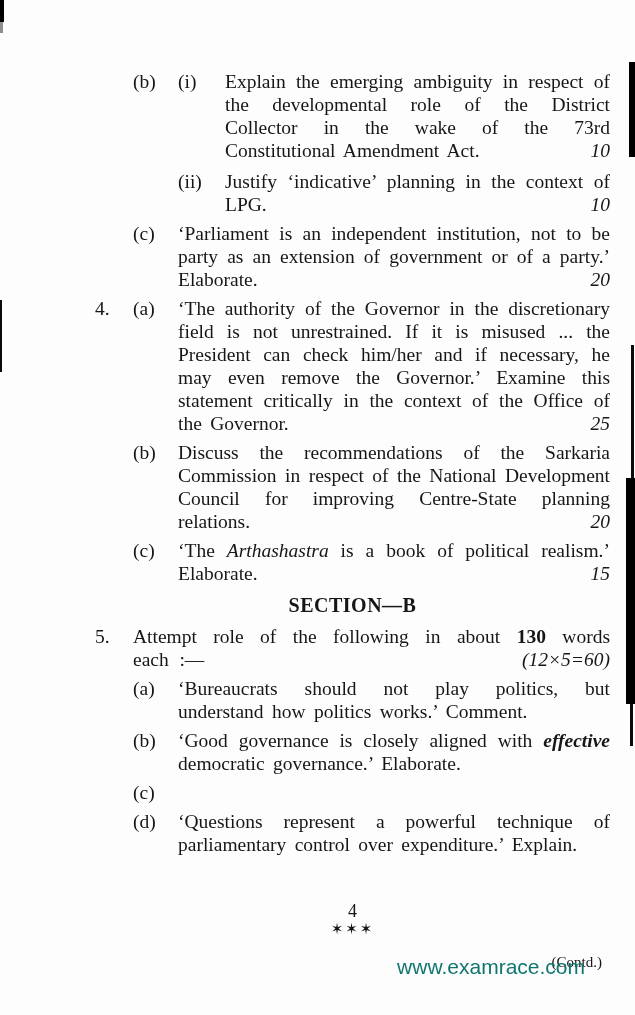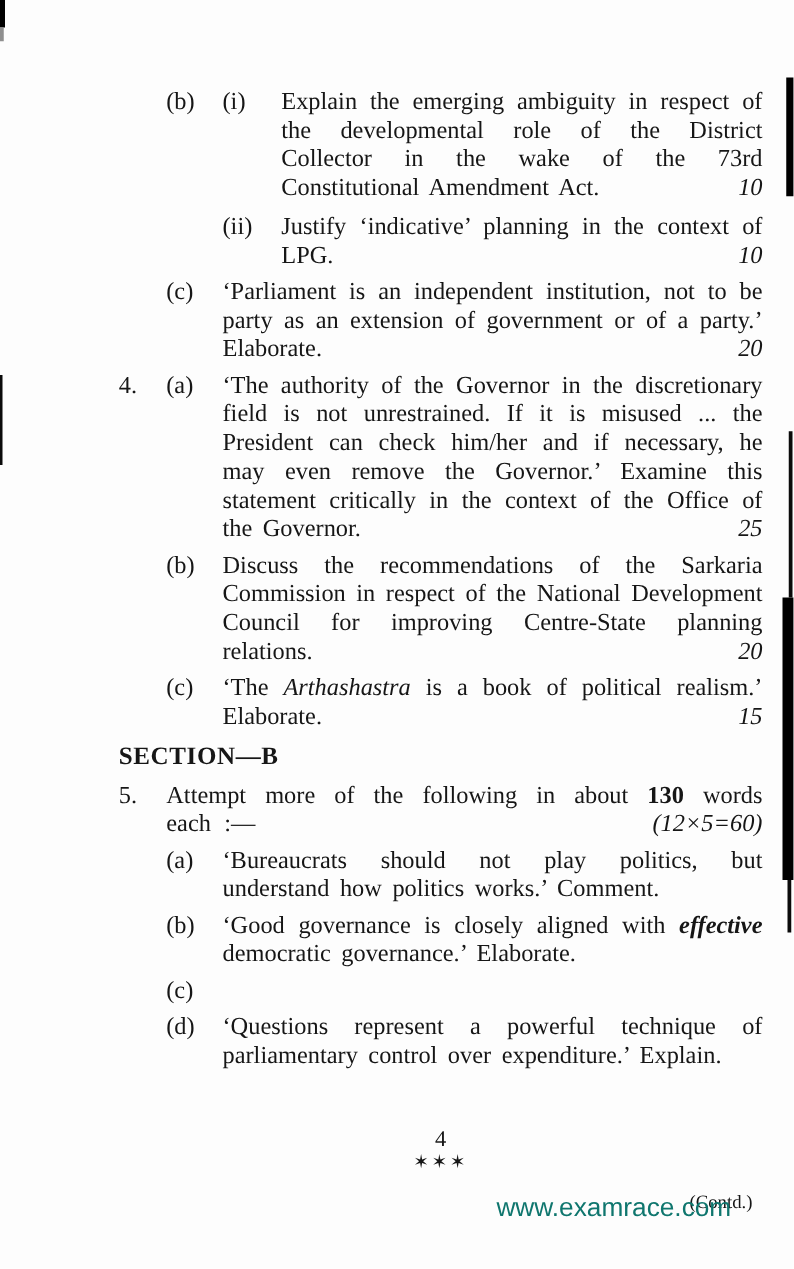--- a/index.html
+++ b/index.html
@@ -23,21 +23,21 @@
   .sub-row:last-child { margin-bottom:0; }
   .qtext {
     flex:1 1 auto; min-width:0; margin:0;
     text-align:justify; word-spacing:0.18em;
   }
   .marks { float:right; padding-left:12px;font-style:italic; }
   .em-italic { font-style:italic;margin-top:20px; }
   .em-bold-italic { font-style:italic; font-weight:bold; }
   .em-bold { font-weight:bold; }
   .section-heading {
-    text-align:left; font-weight:bold; font-size:20px;
+    text-align:center; font-weight:bold; font-size:20px;
     line-height:24px; margin:8px 0 8px 0; letter-spacing:0.5px;
   }
   .q5-intro .qtext { word-spacing:0.3em; }
   .footer-page-number {
     position:absolute; top:901px; left:95px; width:515px;
     text-align:center; font-size:18px; line-height:20px;
   }
   .footer-stars {
     position:absolute; top:920px; left:95px; width:515px;
     text-align:center; font-size:15px; letter-spacing:2px;
@@ -113,21 +113,21 @@
     <div class="q-row">
       <div class="col num"></div>
       <div class="col letter">(c)</div>
       <p class="qtext"><span>‘The </span><span class="em-italic">Arthashastra</span><span> is a book of political realism.’ Elaborate.</span> <span class="marks">15</span></p>
     </div>
 
     <div class="section-heading">SECTION—B</div>
 
     <div class="q-row q5-intro">
       <div class="col num">5.</div>
-      <p class="qtext"><span>Attempt more of the following in about </span><span class="em-bold">130</span><span> words each :—</span> <span class="marks">(12×5=60)</span></p>
+      <p class="qtext"><span>Attempt role of the following in about </span><span class="em-bold">130</span><span> words each :—</span> <span class="marks">(12×5=60)</span></p>
     </div>
 
     <div class="q-row">
       <div class="col num"></div>
       <div class="col letter">(a)</div>
       <p class="qtext"><span>‘Bureaucrats should not play politics, but understand how politics works.’ Comment.</span></p>
     </div>
 
     <div class="q-row">
       <div class="col num"></div>

